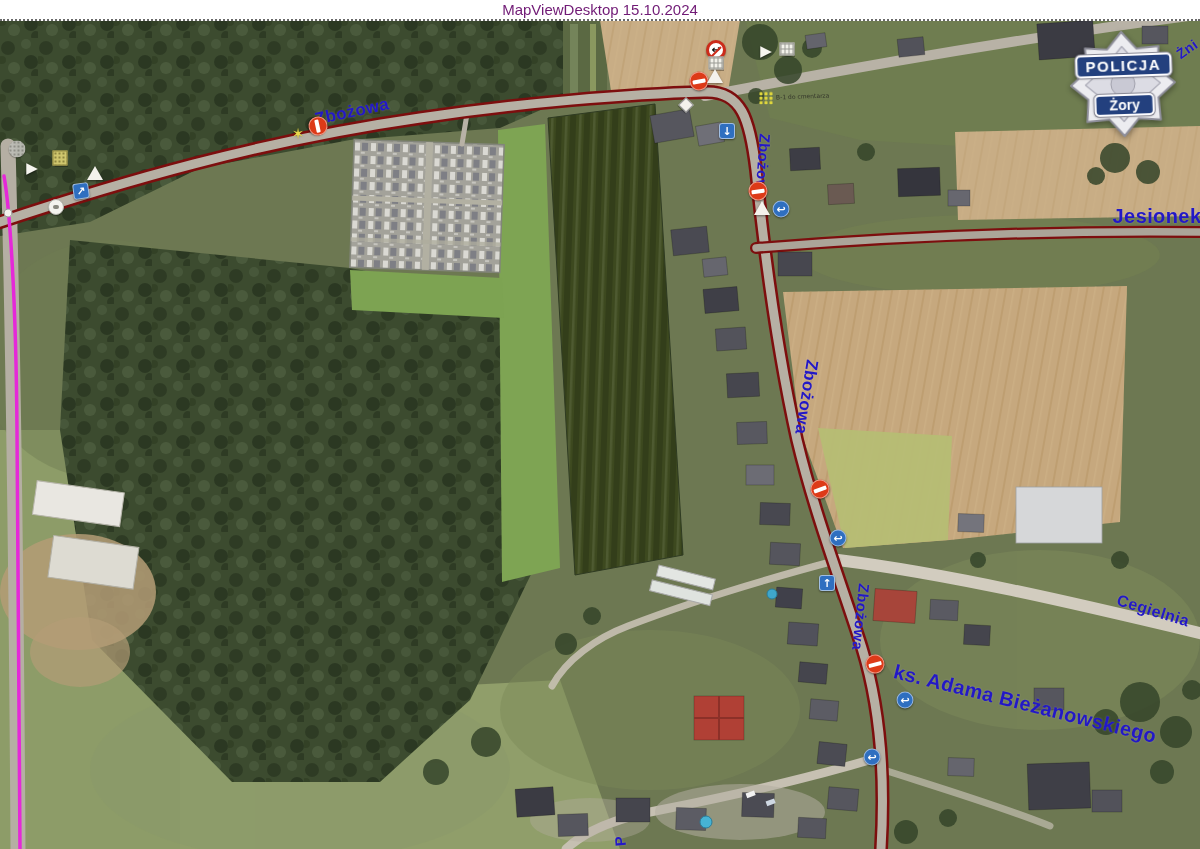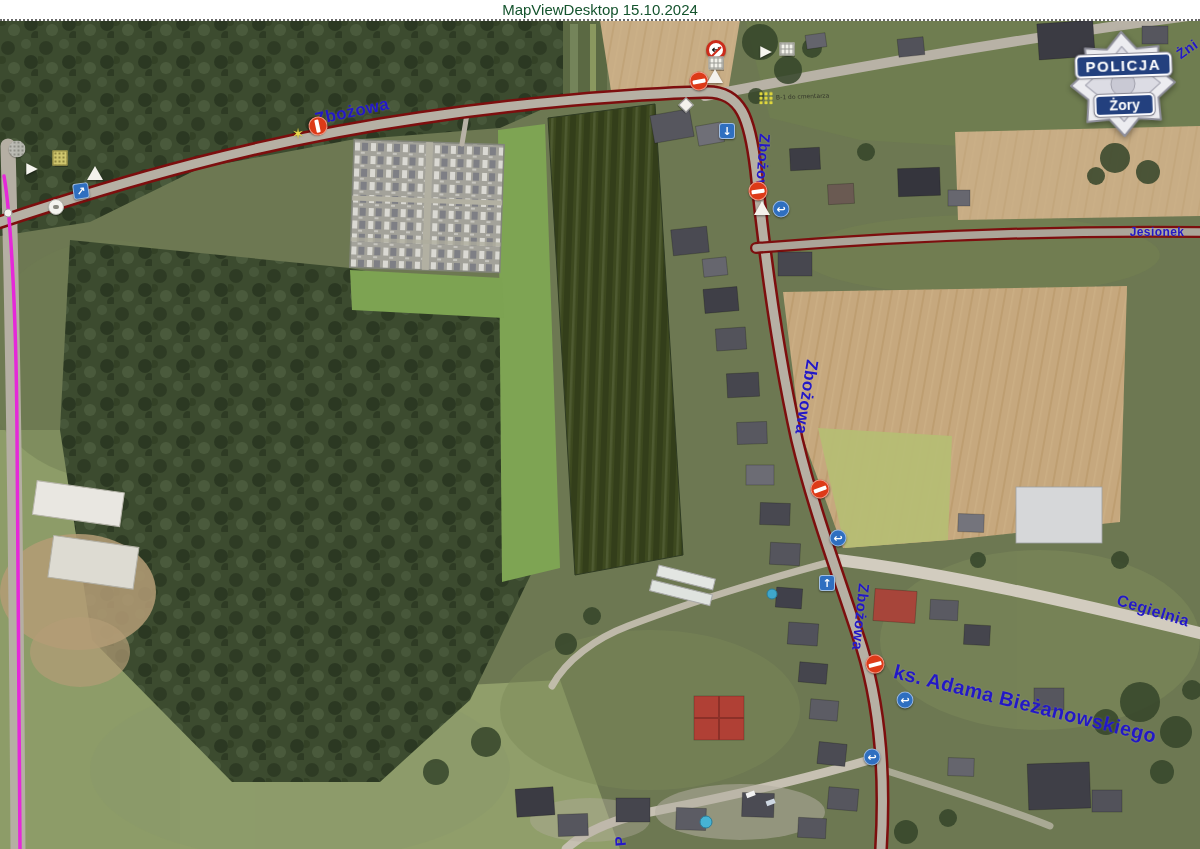--- a/index.html
+++ b/index.html
@@ -1,18 +1,18 @@
 <!DOCTYPE html>
 <html style="--street-label: #2318c6; --road-edge-red: #7d0e0e; --route-magenta: #e528d8; --badge-blue: #23407e; --marker-blue: #2f6fc0; --no-entry-red: #dd3a18;"><head>
 <meta charset="utf-8">
 <style>
   html,body{margin:0;padding:0;background:#222;}
   .screen{position:relative;width:1200px;height:849px;overflow:hidden;background:#6d7852;font-family:"Liberation Sans",sans-serif;}
   .titlebar{position:absolute;left:0;top:0;width:1200px;height:21px;background:#ffffff;border-bottom:2px dotted #6a6a6a;box-sizing:border-box;z-index:50;display:flex;align-items:center;justify-content:center;}
-  .titlebar span{font-size:15px;color:#14532d;font-family:"Liberation Sans",sans-serif;}
+  .titlebar span{font-size:15px;color:#701a75;font-family:"Liberation Sans",sans-serif;}
   .basemap{position:absolute;left:0;top:0;}
   
   .street{position:absolute;z-index:20;transform:translate(-50%,-50%) rotate(var(--r,0deg));color:var(--street-label,#2318c6);font-weight:bold;white-space:nowrap;letter-spacing:.4px;text-shadow:0 0 2px rgba(235,235,250,.25);}
   
   .sign{position:absolute;z-index:30;transform:translate(-50%,-50%) rotate(var(--r,0deg));}
   .noentry{width:19px;height:19px;border-radius:50%;background:var(--no-entry-red,#dd3a18);box-shadow:0 1px 2px rgba(0,0,0,.45), inset 0 0 0 1px rgba(255,255,255,.5);}
   .noentry::after{content:"";position:absolute;left:3px;right:3px;top:8px;height:4px;background:#fff;border-radius:1px;}
   .nolt{width:20px;height:20px;border-radius:50%;background:#fff;border:3px solid #cc2b1a;box-sizing:border-box;display:flex;align-items:center;justify-content:center;box-shadow:0 1px 2px rgba(0,0,0,.4);}
   .nolt span{font-size:10px;line-height:1;color:#111;font-weight:bold;}
   .nolt::after{content:"";position:absolute;left:0px;top:8px;width:14px;height:2px;background:#cc2b1a;transform:rotate(-45deg);}
@@ -215,21 +215,21 @@
   <div class="titlebar">
     <span>MapViewDesktop 15.10.2024</span>
   </div>
 
   <div style="position:absolute;left:0;top:21px;width:1200px;height:828px;z-index:5;"></div>
 
   <div class="street" style="left:352px;top:112px;font-size:17px;--r:-12deg">Zbożowa</div>
   <div class="street" style="left:763px;top:167px;font-size:15px;--r:94deg">Zbożowa</div>
   <div class="street" style="left:806px;top:397px;font-size:17px;--r:99deg">Zbożowa</div>
   <div class="street" style="left:861px;top:617px;font-size:15px;--r:96deg">Zbożowa</div>
-  <div class="street" style="left:1157px;top:232px;font-size:12px;--r:0deg">Jesionek</div>
+  <div class="street" style="left:1157px;top:216px;font-size:20px;--r:0deg">Jesionek</div>
   <div class="street" style="left:1187px;top:49px;font-size:14px;--r:-35deg">Żni</div>
   <div class="street" style="left:1153px;top:611px;font-size:16px;--r:17deg">Cegielnia</div>
   <div class="street" style="left:1025px;top:704px;font-size:20px;--r:14deg">ks. Adama Bieżanowskiego</div>
   <div class="street" style="left:620px;top:841px;font-size:15px;--r:-95deg">P</div>
 
   <div class="notetext" style="left:776px;top:96px;">B-1 do cmentarza</div>
 
   <div class="sign noentry" style="left:318px;top:126px;--r:78deg"></div>
   <div class="sign stary" style="left:298px;top:134px">✶</div>
   <div class="sign noentry" style="left:699px;top:81px;--r:-10deg"></div>

